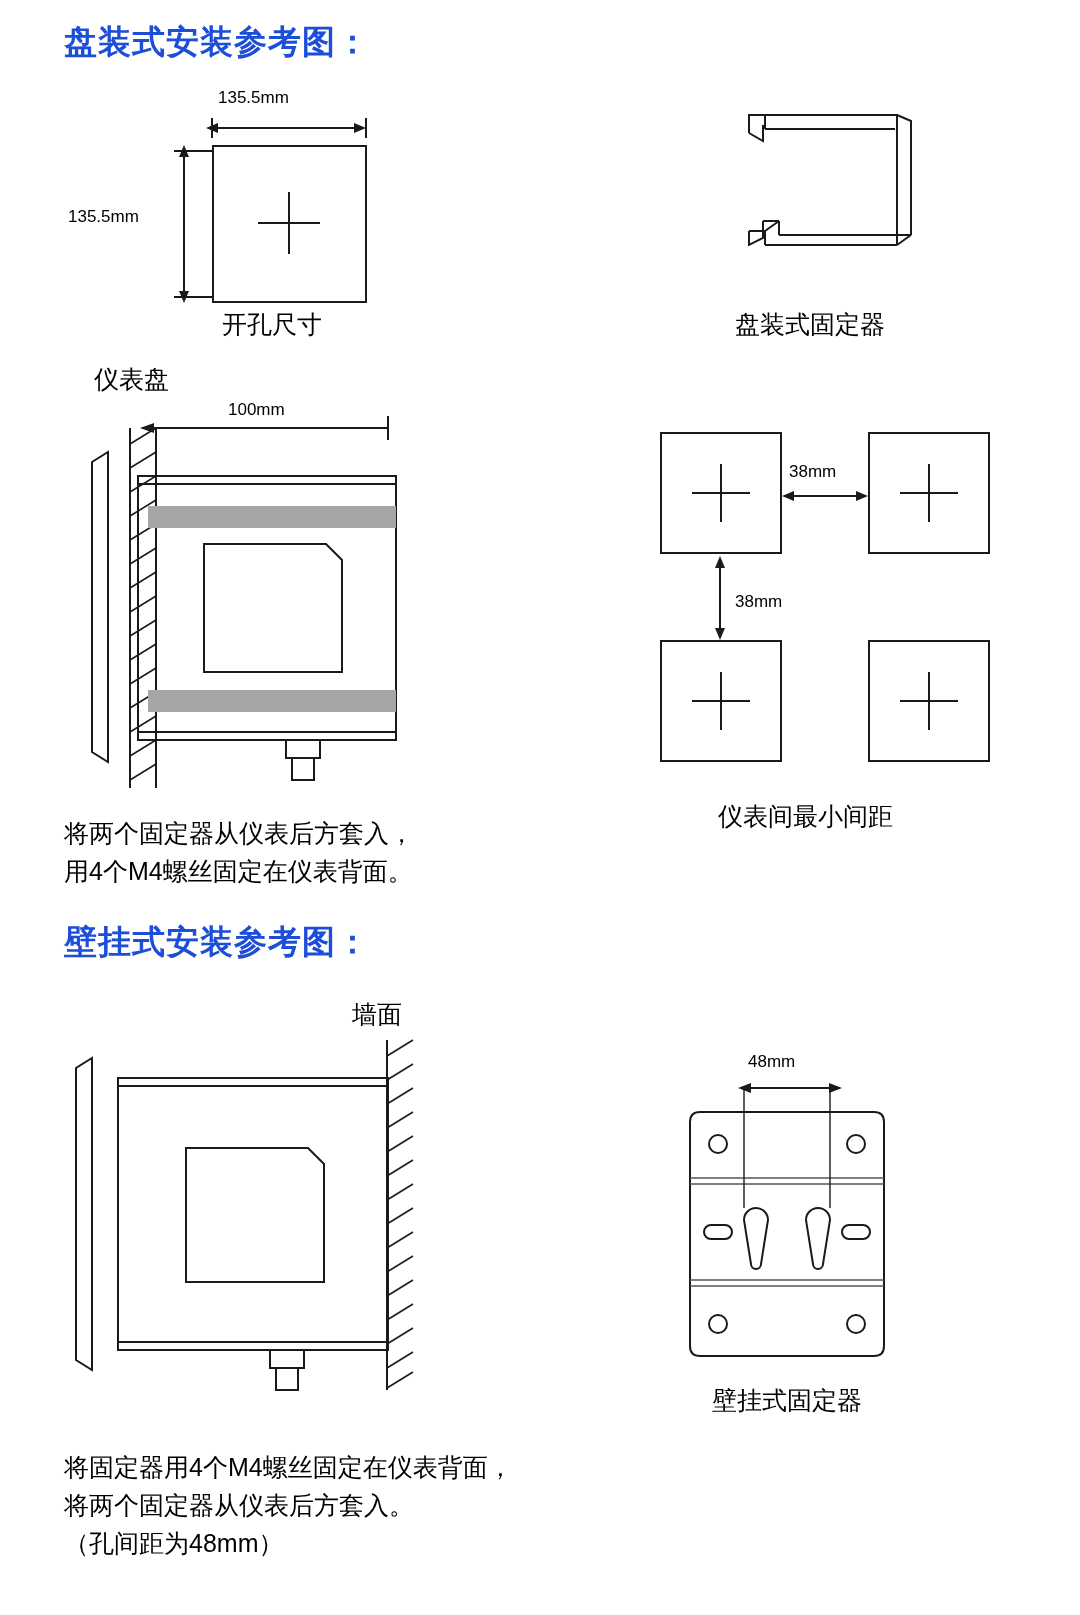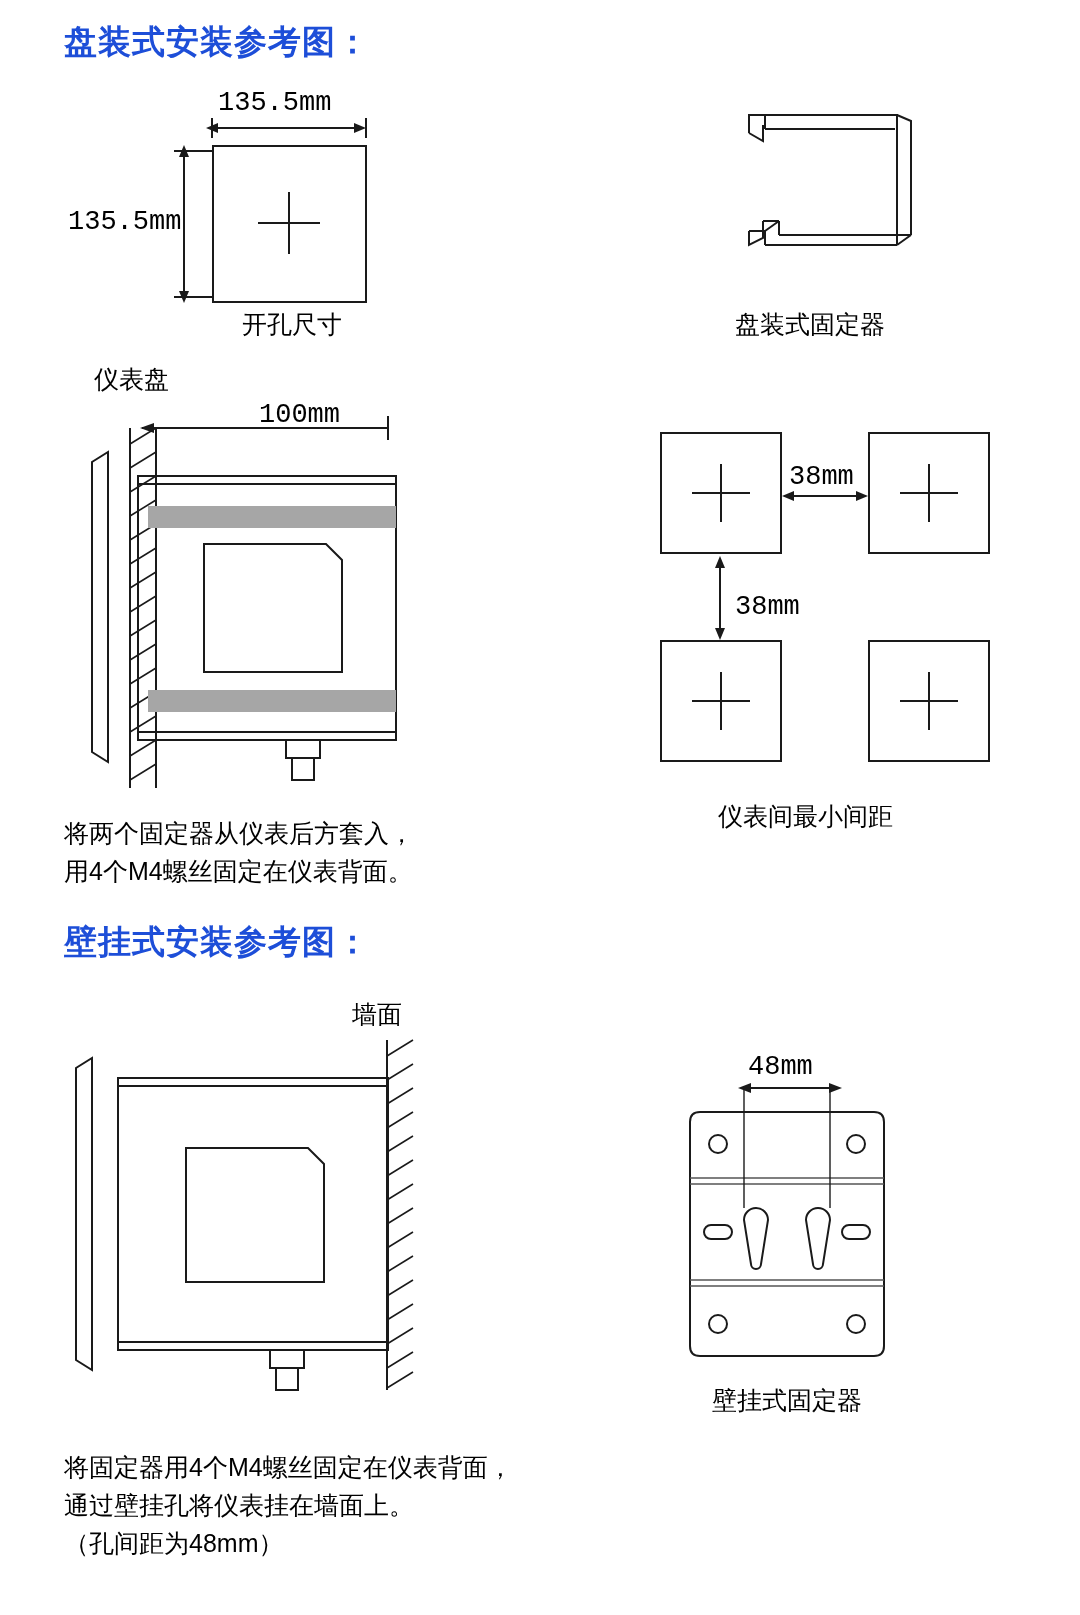--- a/index.html
+++ b/index.html
@@ -5,21 +5,21 @@
   html,body{margin:0;padding:0;}
   body{
     width:1080px;height:1615px;position:relative;background:#ffffff;
     font-family:"Liberation Sans","DejaVu Sans",sans-serif;color:#111;
     overflow:hidden;
   }
   .sec-title{
     position:absolute;font-size:33px;font-weight:bold;letter-spacing:1px;color:#1d4ed8;
   }
   .cap{position:absolute;font-size:25px;color:#000;white-space:nowrap;}
-  .dim{position:absolute;font-size:27px;color:#000;white-space:nowrap;font-family:Liberation Mono, monospace;}
+  .dim{position:absolute;font-size:17px;color:#000;white-space:nowrap;}
   .note{position:absolute;font-size:25px;line-height:38px;color:#000;white-space:pre-line;}
   .box{position:absolute;border:2px solid #1a1a1a;background:#fff;box-sizing:border-box;}
   .cross-h{position:absolute;height:2px;background:#1a1a1a;}
   .cross-v{position:absolute;width:2px;background:#1a1a1a;}
   svg{position:absolute;overflow:visible;}
   .gray{fill:#a6a6a6;}
   .stk{fill:none;stroke:#1a1a1a;stroke-width:2;}
   .wht{fill:#ffffff;stroke:#1a1a1a;stroke-width:2;}
 </style>
 </head>
@@ -42,21 +42,21 @@
   <polygon points="12,0 7,12 17,12" fill="#1a1a1a"></polygon>
   <polygon points="12,158 7,146 17,146" fill="#1a1a1a"></polygon>
   <line x1="2" y1="6" x2="40" y2="6" class="stk"></line>
   <line x1="2" y1="152" x2="40" y2="152" class="stk"></line>
 </svg>
 
 <div class="box" style="left:212px;top:145px;width:155px;height:158px;"></div>
 <div class="cross-h" style="left:258px;top:222px;width:62px;"></div>
 <div class="cross-v" style="left:288px;top:192px;height:62px;"></div>
 
-<div class="cap" style="left:242px;top:308px;text-align:right;">开孔尺寸</div>
+<div class="cap" style="left:222px;top:308px;text-align:right;">开孔尺寸</div>
 
 <svg width="230" height="190" style="left:735px;top:95px;">
 
   <path class="stk" d="M14,38 L14,20 L30,20 L30,34"></path>
   <path class="stk" d="M14,38 L28,46 L28,30"></path>
 
   <path class="stk" d="M30,20 L162,20 L162,34"></path>
   <path class="stk" d="M30,34 L160,34"></path>
   <path class="stk" d="M162,20 L176,26 L176,140"></path>
   <path class="stk" d="M162,34 L162,150"></path>
@@ -68,21 +68,21 @@
   <path class="stk" d="M30,150 L30,136"></path>
   <path class="stk" d="M44,126 L30,136"></path>
   <path class="stk" d="M30,136 L14,136"></path>
   <path class="stk" d="M44,126 L28,126"></path>
   <path class="stk" d="M14,136 L14,150 L28,143 L28,126"></path>
 </svg>
 <div class="cap" style="left:735px;top:308px;">盘装式固定器</div>
 
 <div class="cap" style="left:94px;top:363px;">仪表盘</div>
 
-<div class="dim" style="left:228px;top:400px;margin-left:31px;">100mm</div>
+<div class="dim" style="left:228px;top:400px;">100mm</div>
 <svg width="260" height="28" style="left:140px;top:400px;">
   <line x1="2" y1="28" x2="248" y2="28" class="stk"></line>
   <polygon points="0,28 14,23 14,33" fill="#1a1a1a"></polygon>
   <line x1="248" y1="16" x2="248" y2="40" class="stk"></line>
 </svg>
 
 <svg width="34" height="360" style="left:126px;top:428px;">
   <line x1="4" y1="0" x2="4" y2="360" class="stk"></line>
   <line x1="30" y1="0" x2="30" y2="360" class="stk"></line>
   <g stroke="#1a1a1a" stroke-width="1.6">
@@ -189,21 +189,21 @@
   <line x1="48" y1="36" x2="318" y2="36" class="stk"></line>
   <line x1="48" y1="292" x2="318" y2="292" class="stk"></line>
 
   <path class="stk" d="M116,98 L238,98 L254,114 L254,232 L116,232 Z" fill="#fff"></path>
 
   <rect class="stk" x="200" y="300" width="34" height="18" fill="#fff"></rect>
   <rect class="stk" x="206" y="318" width="22" height="22" fill="#fff"></rect>
 </svg>
 
 <div class="note" style="left:64px;top:1448px;">将固定器用4个M4螺丝固定在仪表背面，
-通过壁挂孔将仪表挂在墙面上。
+将两个固定器从仪表后方套入。
 （孔间距为48mm）</div>
 
 <div class="dim" style="left:748px;top:1052px;text-align:center;">48mm</div>
 <svg width="120" height="26" style="left:738px;top:1080px;">
   <line x1="6" y1="8" x2="98" y2="8" class="stk"></line>
   <polygon points="0,8 13,3 13,13" fill="#1a1a1a"></polygon>
   <polygon points="104,8 91,3 91,13" fill="#1a1a1a"></polygon>
 </svg>
 
 <svg width="230" height="260" style="left:682px;top:1108px;">

